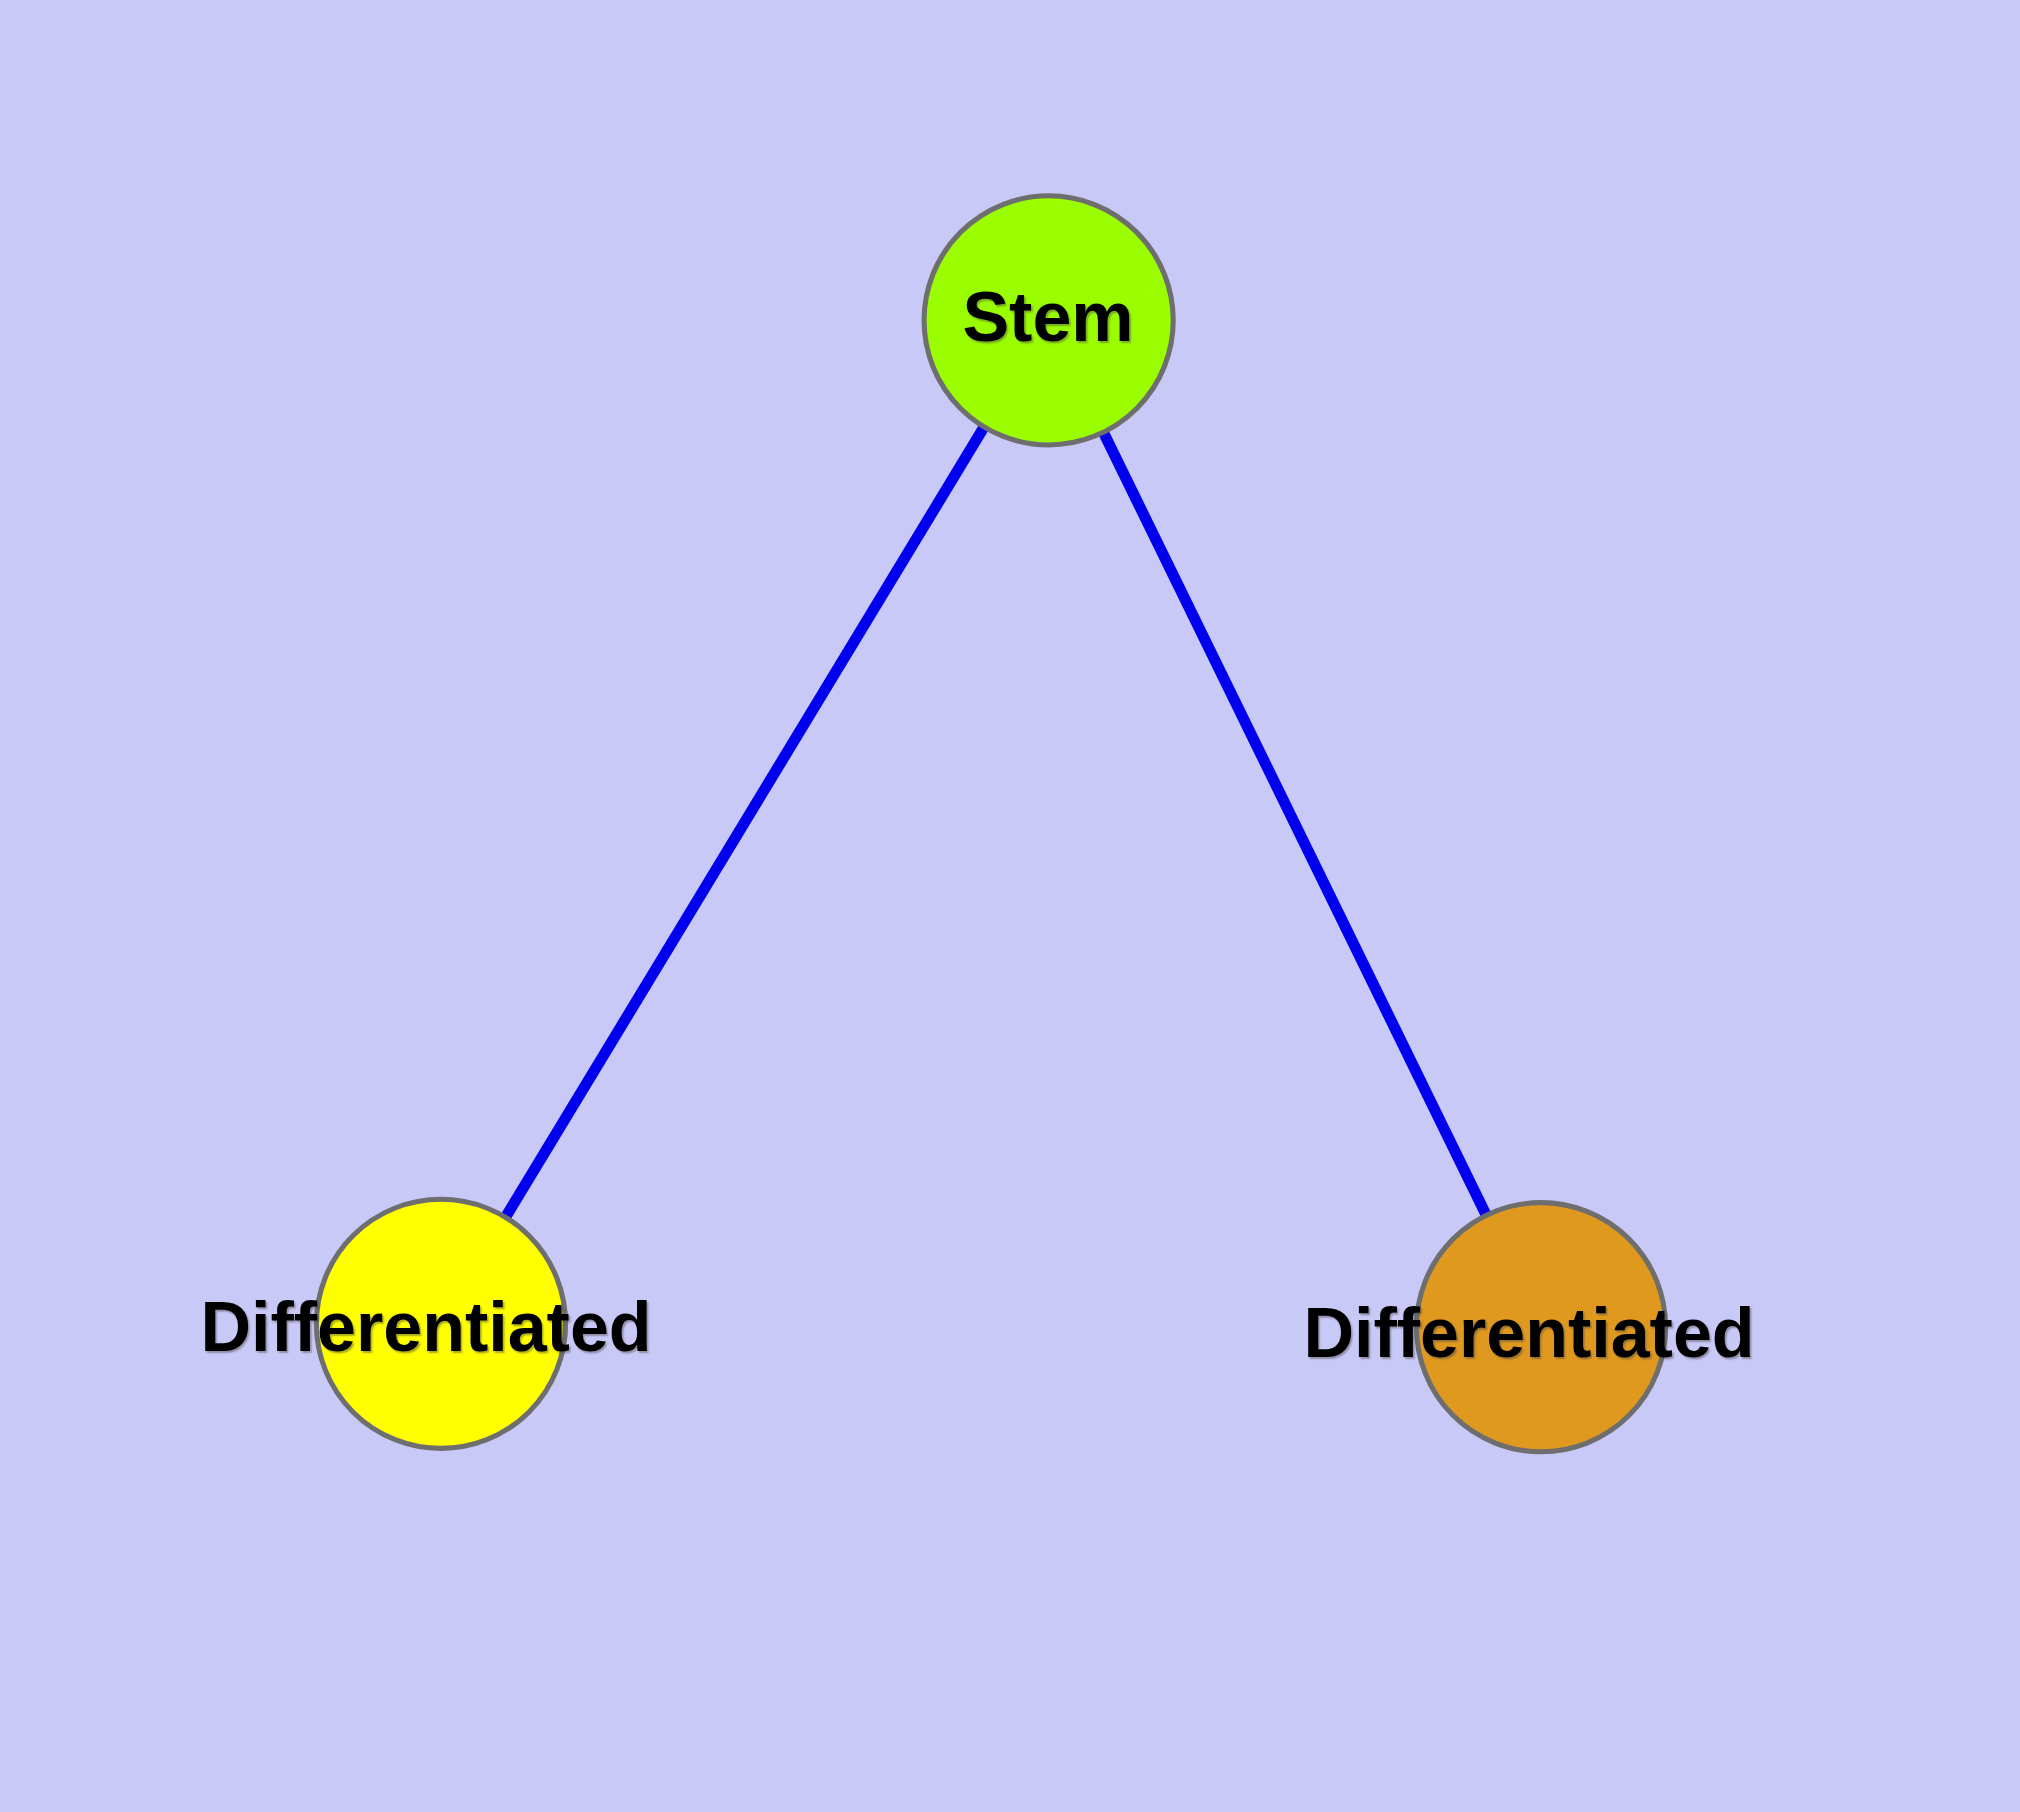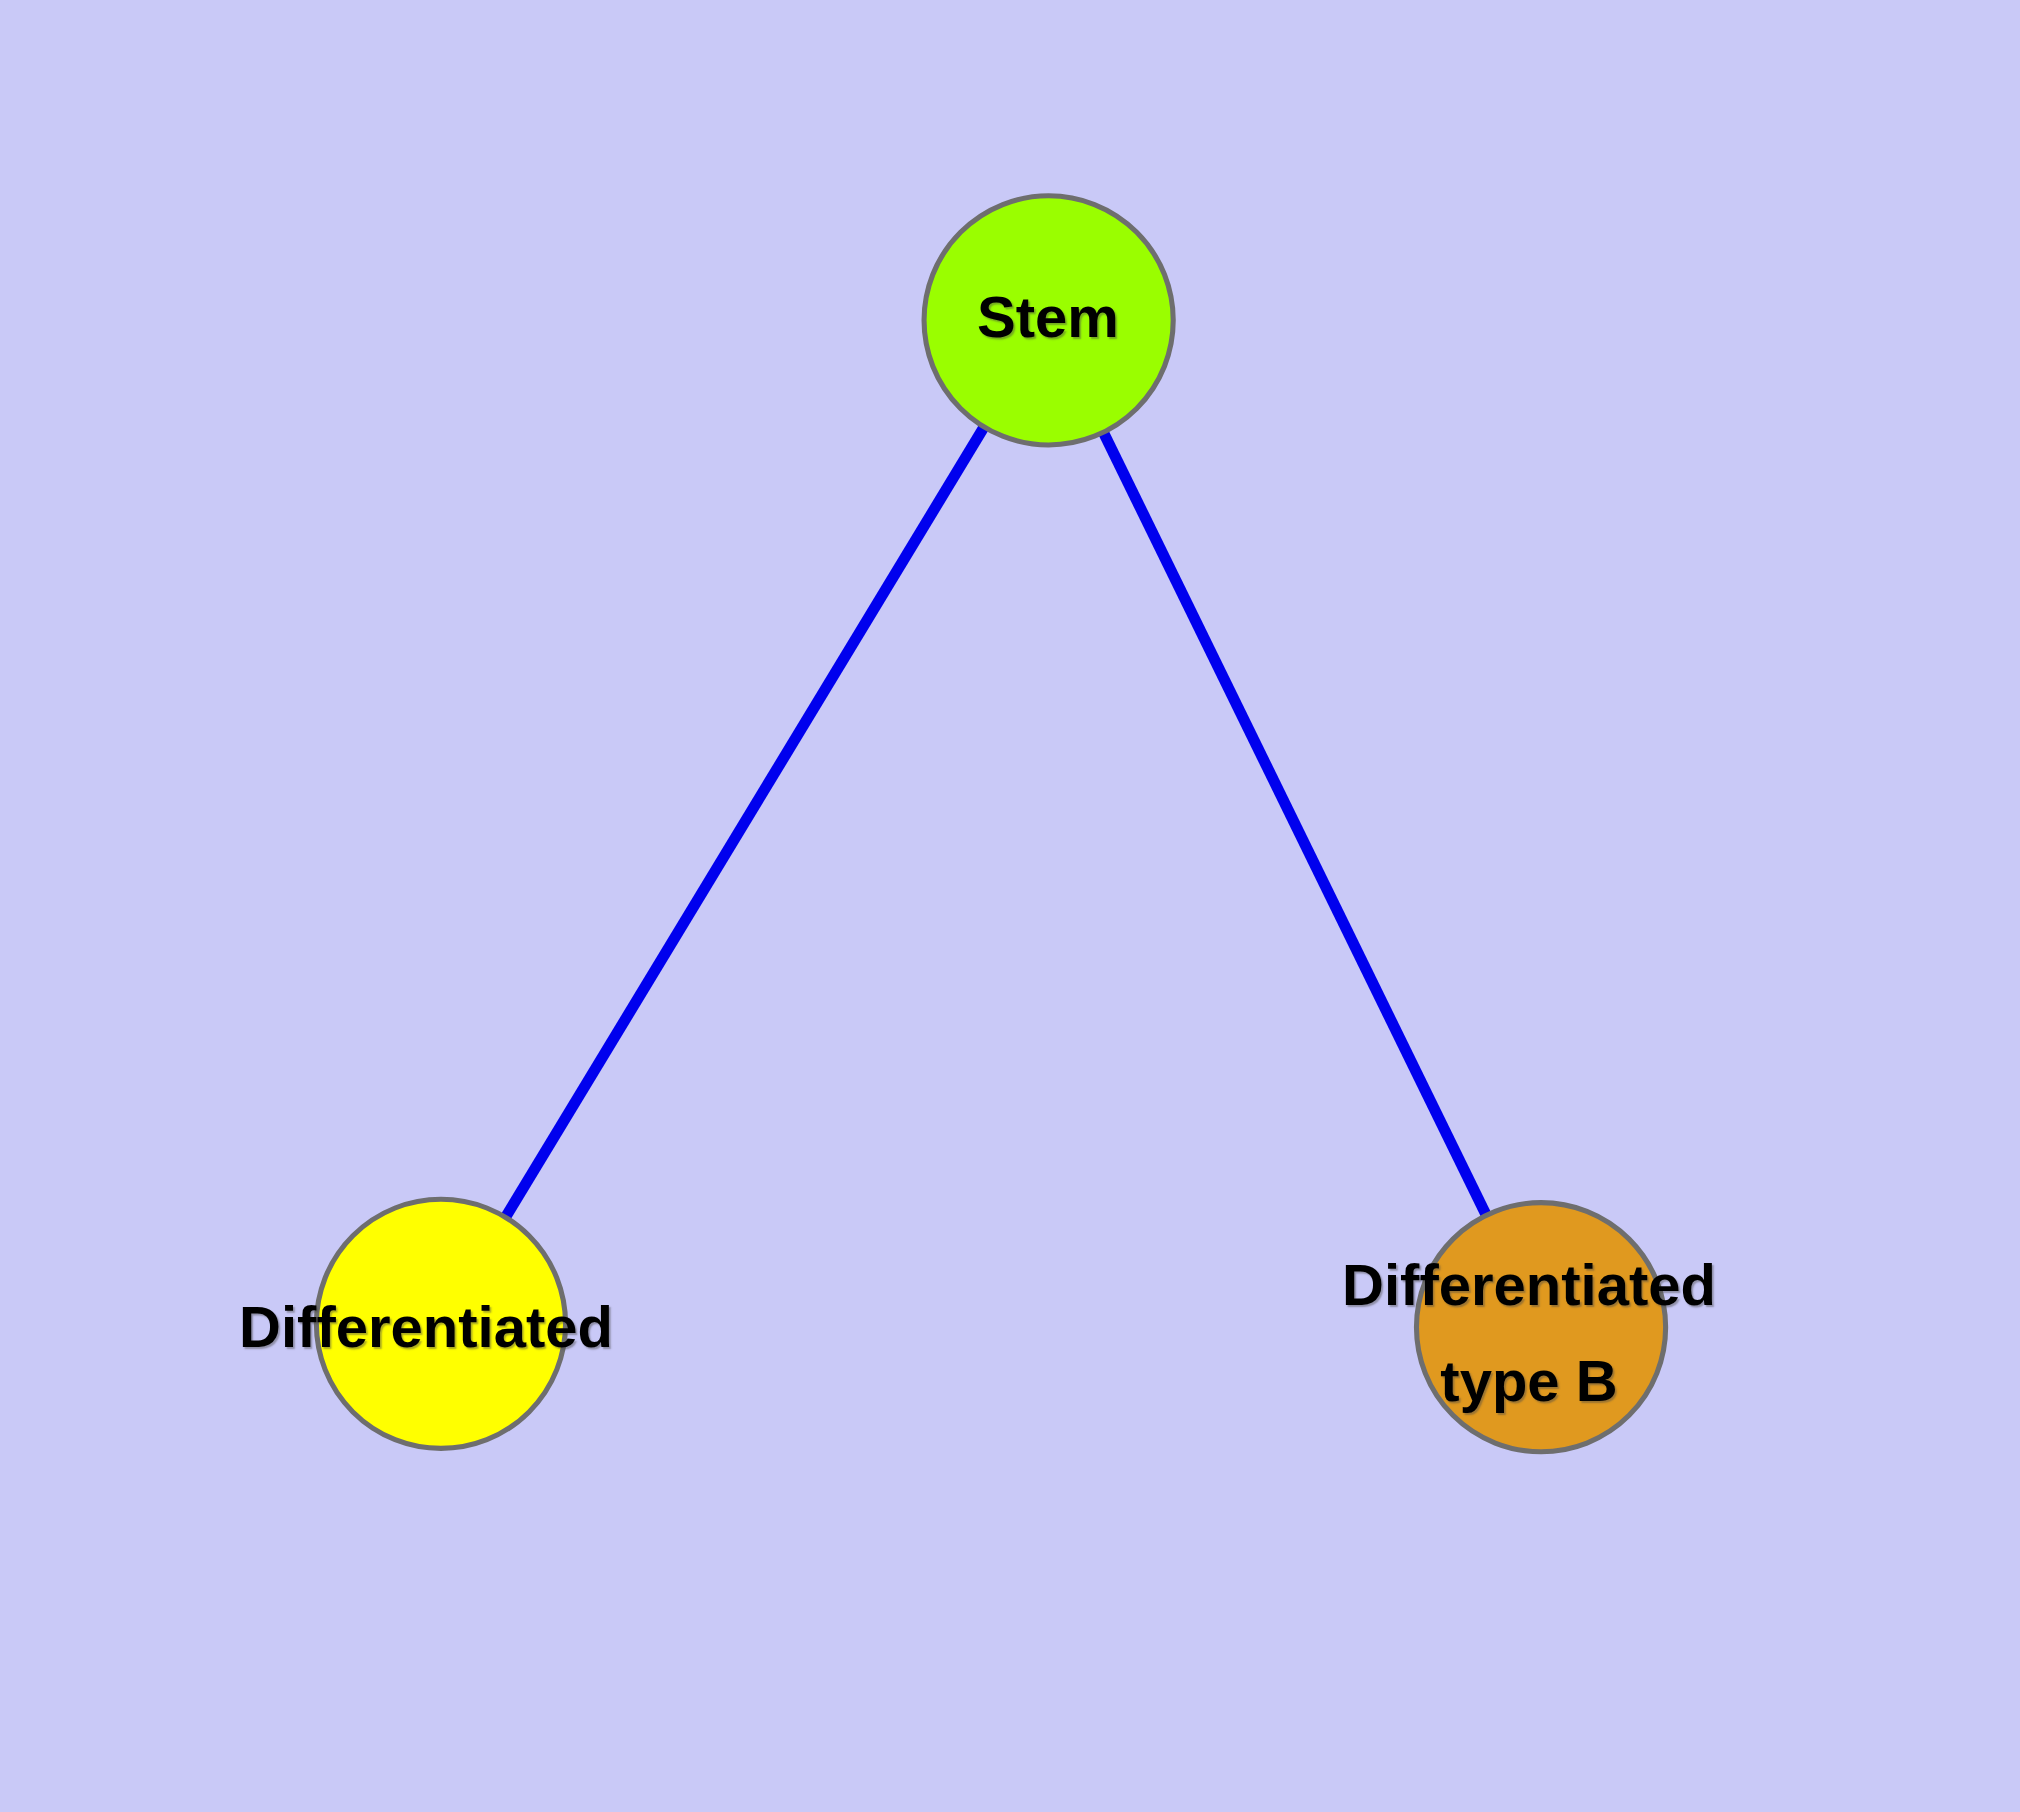--- a/index.html
+++ b/index.html
@@ -38,21 +38,21 @@
   }
   .node-circle {
     stroke: var(--node-border);
     stroke-width: 6;
   }
   .node-label {
     position: absolute;
     transform: translate(-50%, -50%);
     color: var(--label);
     font-weight: bold;
-    font-size: 58px;
+    font-size: 70px;
     line-height: 96px;
     text-align: center;
     white-space: nowrap;
     text-shadow: 1.7px 1.7px 1.7px rgba(70,70,70,0.45);
   }
   #label-stem   { left: 1048px; top: 317px;  }
   #label-type-a { left: 426px;  top: 1327px; }
   #label-type-b { left: 1529px; top: 1333px; }
 </style>
 </head>
@@ -73,17 +73,16 @@
   <div class="node-label" id="label-stem">
     <div>Stem</div>
   </div>
 
   <div class="node-label" id="label-type-a">
     <div>Differentiated</div>
   </div>
 
   <div class="node-label" id="label-type-b">
     <div>Differentiated</div>
-    <div>type B</div>
   </div>
 
 </div>
 
 
 </body></html>

